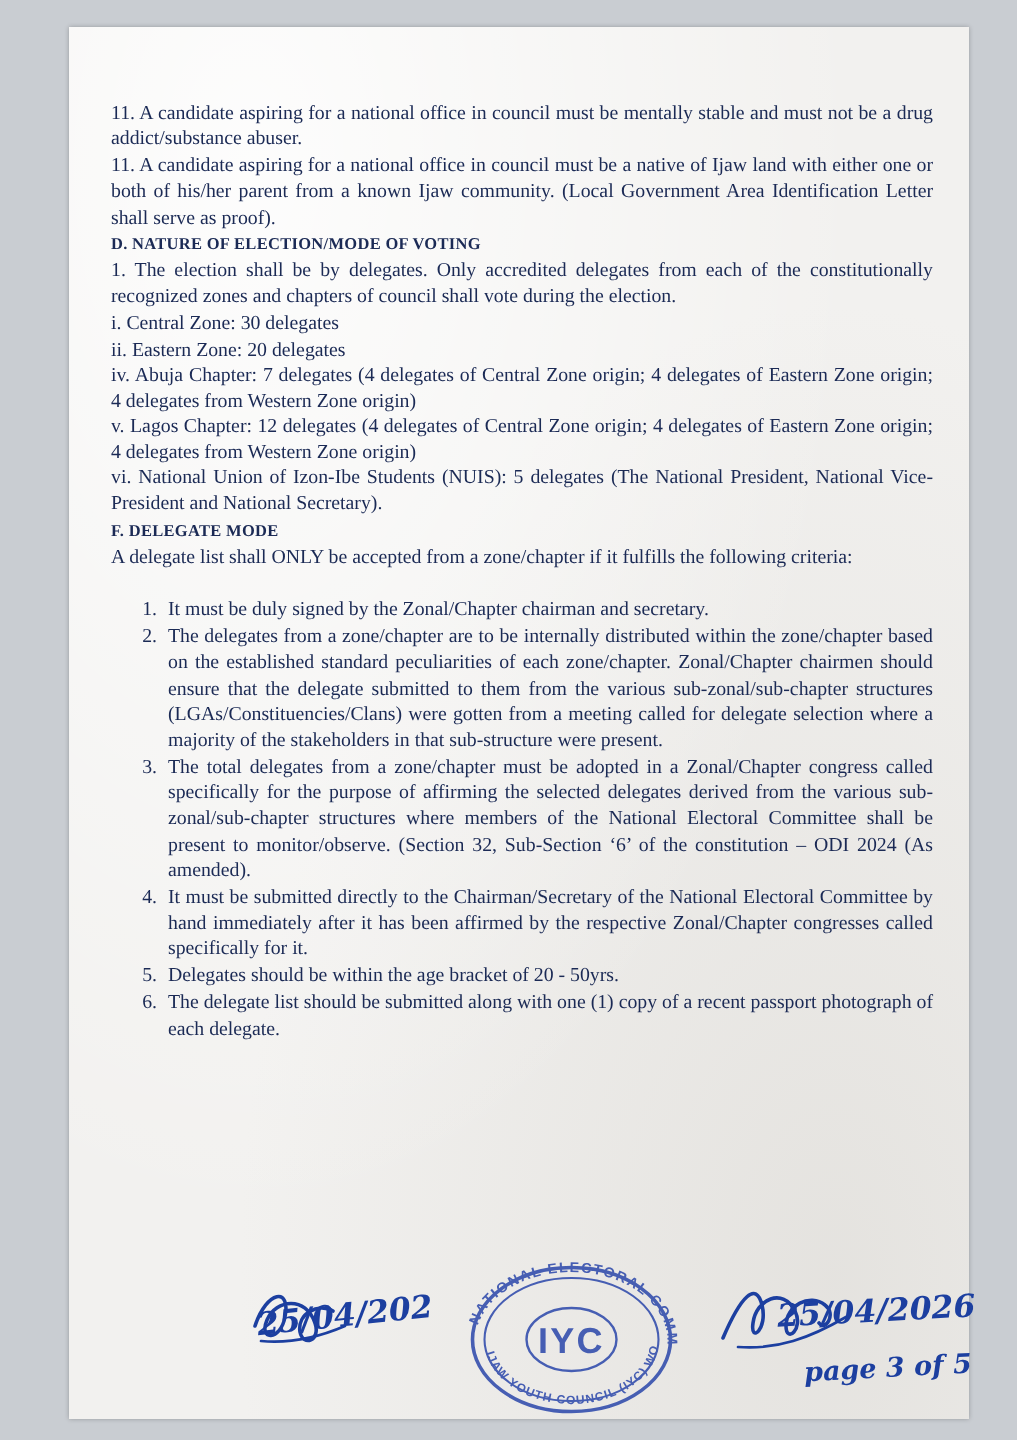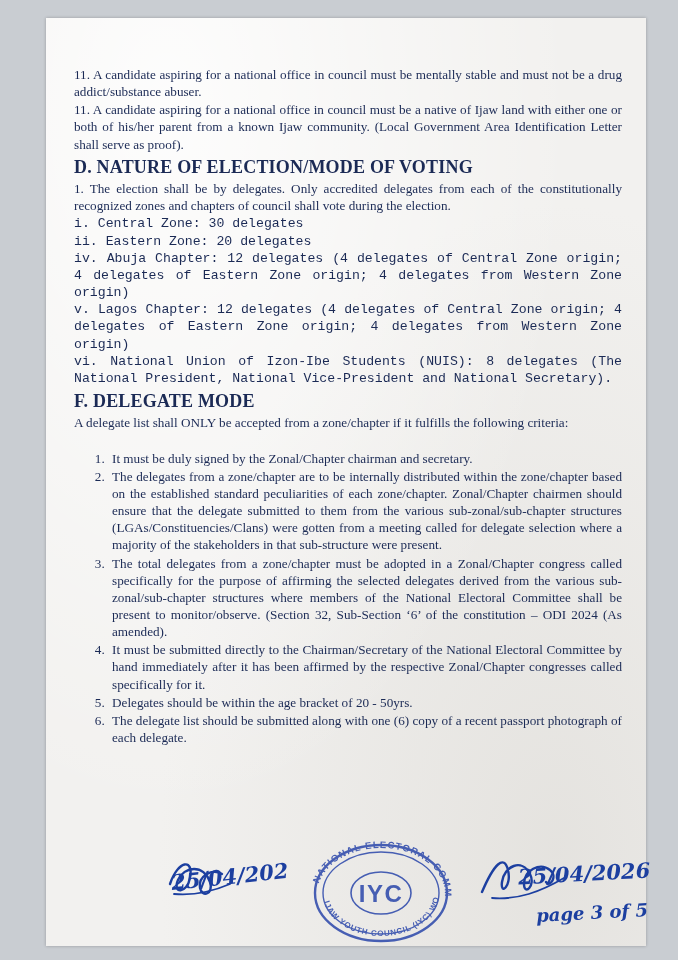--- a/index.html
+++ b/index.html
@@ -41,35 +41,34 @@
     line-height: 1.3;
     text-align: justify;
   }
   .para {
     margin: 0 0 1px 0;
     text-align: justify;
   }
   .heading {
     margin: 3px 0 1px 0;
     font-weight: bold;
-    font-size: 18px;
+    font-size: 11px;
     letter-spacing: 0.2px;
   }
   ol.criteria {
     margin: 18px 0 0 0;
     padding-left: 34px;
   }
   ol.criteria > li {
     margin-bottom: 1px;
     text-align: justify;
     padding-left: 4px;
   }
   .zone-line {
     margin: 0;
-    font-family: Liberation Mono, monospace;
   }
   
   .stamp {
     position: absolute;
     left: 255px;
     top: 820px;
     width: 160px;
     height: 108px;
     opacity: 0.82;
   }
@@ -119,34 +118,34 @@
     <div class="content">
 
       <p class="para">11. A candidate aspiring for a national office in council must be mentally stable and must not be a drug addict/substance abuser.</p>
       <p class="para">11. A candidate aspiring for a national office in council must be a native of Ijaw land with either one or both of his/her parent from a known Ijaw community. (Local Government Area Identification Letter shall serve as proof).</p>
 
       <p class="heading">D. NATURE OF ELECTION/MODE OF VOTING</p>
       <p class="para">1. The election shall be by delegates. Only accredited delegates from each of the constitutionally recognized zones and chapters of council shall vote during the election.</p>
 
       <p class="para zone-line">i. Central Zone: 30 delegates</p>
       <p class="para zone-line">ii. Eastern Zone: 20 delegates</p>
-      <p class="para zone-line">iv. Abuja Chapter: 12 delegates (4 delegates of Central Zone origin; 4 delegates of Eastern Zone origin; 4 delegates from Western Zone origin)</p>
+      <p class="para zone-line">iv. Abuja Chapter: 7 delegates (4 delegates of Central Zone origin; 4 delegates of Eastern Zone origin; 4 delegates from Western Zone origin)</p>
       <p class="para zone-line">v. Lagos Chapter: 12 delegates (4 delegates of Central Zone origin; 4 delegates of Eastern Zone origin; 4 delegates from Western Zone origin)</p>
-      <p class="para zone-line">vi. National Union of Izon-Ibe Students (NUIS): 8 delegates (The National President, National Vice-President and National Secretary).</p>
+      <p class="para zone-line">vi. National Union of Izon-Ibe Students (NUIS): 5 delegates (The National President, National Vice-President and National Secretary).</p>
 
       <p class="heading">F. DELEGATE MODE</p>
       <p class="para">A delegate list shall ONLY be accepted from a zone/chapter if it fulfills the following criteria:</p>
 
       <ol class="criteria">
         <li>It must be duly signed by the Zonal/Chapter chairman and secretary.</li>
         <li>The delegates from a zone/chapter are to be internally distributed within the zone/chapter based on the established standard peculiarities of each zone/chapter. Zonal/Chapter chairmen should ensure that the delegate submitted to them from the various sub-zonal/sub-chapter structures (LGAs/Constituencies/Clans) were gotten from a meeting called for delegate selection where a majority of the stakeholders in that sub-structure were present.</li>
         <li>The total delegates from a zone/chapter must be adopted in a Zonal/Chapter congress called specifically for the purpose of affirming the selected delegates derived from the various sub-zonal/sub-chapter structures where members of the National Electoral Committee shall be present to monitor/observe. (Section 32, Sub-Section ‘6’ of the constitution – ODI 2024 (As amended).</li>
         <li>It must be submitted directly to the Chairman/Secretary of the National Electoral Committee by hand immediately after it has been affirmed by the respective Zonal/Chapter congresses called specifically for it.</li>
         <li>Delegates should be within the age bracket of 20 - 50yrs.</li>
-        <li>The delegate list should be submitted along with one (6) copy of a recent passport photograph of each delegate.</li>
+        <li>The delegate list should be submitted along with one (1) copy of a recent passport photograph of each delegate.</li>
       </ol>
     </div>
 
     <div class="stamp">
       <svg width="160" height="108" viewBox="0 0 160 108">
         <defs>
           <path id="arcTop" d="M 16,56 A 64,46 0 0 1 144,56"></path>
           <path id="arcBottom" d="M 22,56 A 58,42 0 0 0 138,56"></path>
         </defs>
         <ellipse cx="80" cy="55" rx="66" ry="48" fill="none" stroke="#2340a8" stroke-width="2.4"></ellipse>

